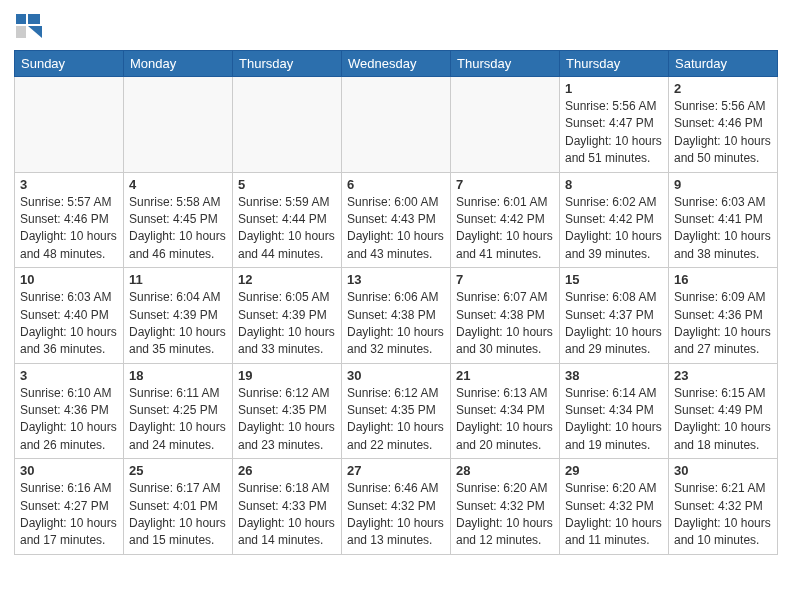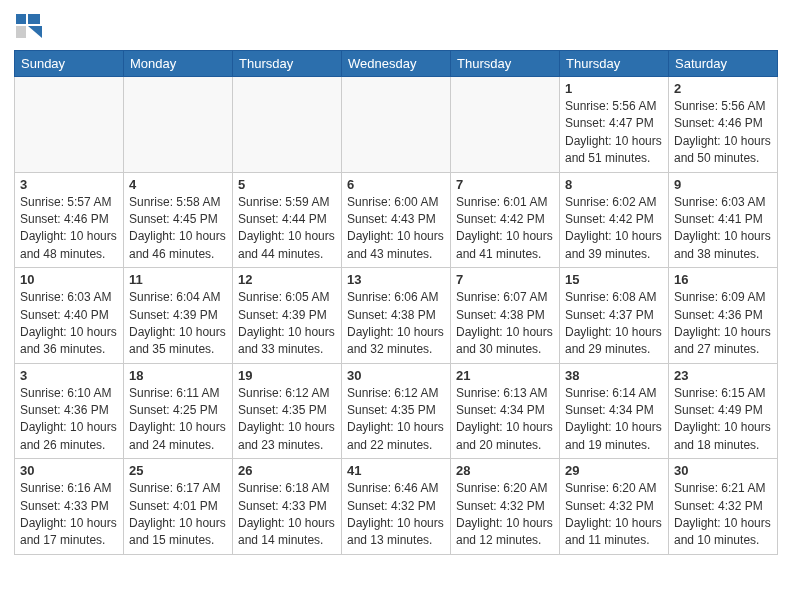--- a/index.html
+++ b/index.html
@@ -302,40 +302,40 @@
             <div class="cell-info">Sunrise: 6:15 AM
 Sunset: 4:49 PM
 Daylight: 10 hours
 and 18 minutes.</div>
           </td>
         </tr>
         <tr>
           <td>
             <span class="day-number">30</span>
             <div class="cell-info">Sunrise: 6:16 AM
-Sunset: 4:33 PM
+Sunset: 4:27 PM
 Daylight: 10 hours
 and 17 minutes.</div>
           </td>
           <td>
             <span class="day-number">25</span>
             <div class="cell-info">Sunrise: 6:17 AM
 Sunset: 4:01 PM
 Daylight: 10 hours
 and 15 minutes.</div>
           </td>
           <td>
             <span class="day-number">26</span>
             <div class="cell-info">Sunrise: 6:18 AM
 Sunset: 4:33 PM
 Daylight: 10 hours
 and 14 minutes.</div>
           </td>
           <td>
-            <span class="day-number">41</span>
+            <span class="day-number">27</span>
             <div class="cell-info">Sunrise: 6:46 AM
 Sunset: 4:32 PM
 Daylight: 10 hours
 and 13 minutes.</div>
           </td>
           <td>
             <span class="day-number">28</span>
             <div class="cell-info">Sunrise: 6:20 AM
 Sunset: 4:32 PM
 Daylight: 10 hours

